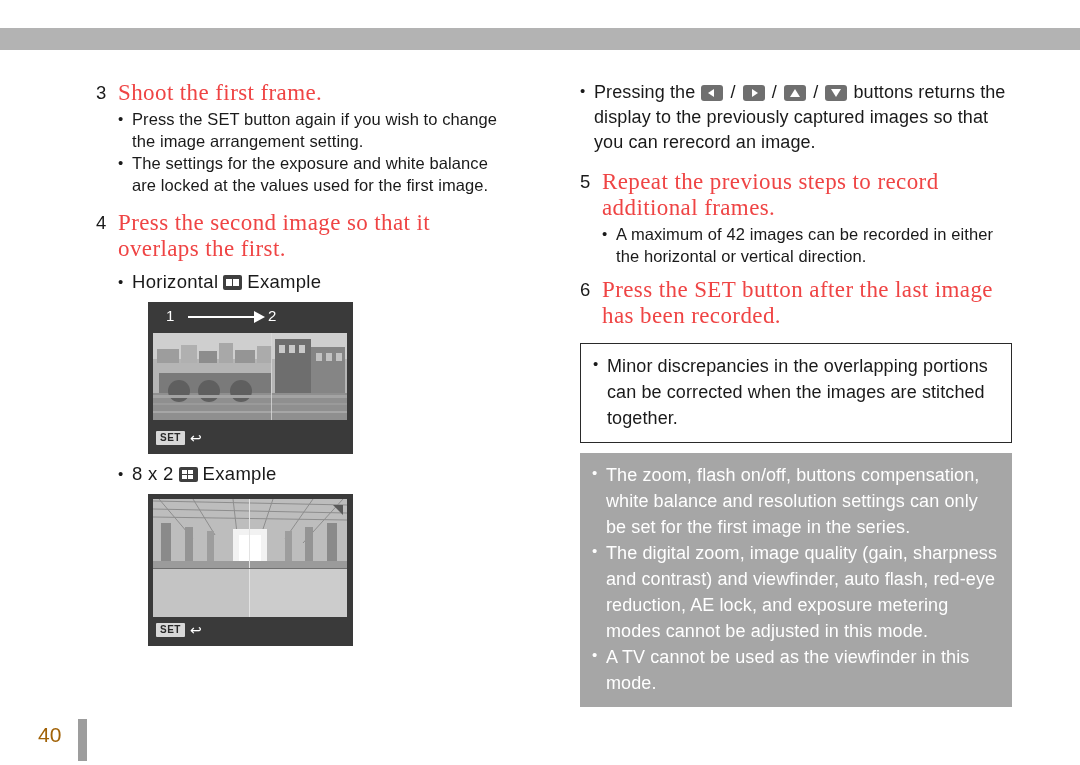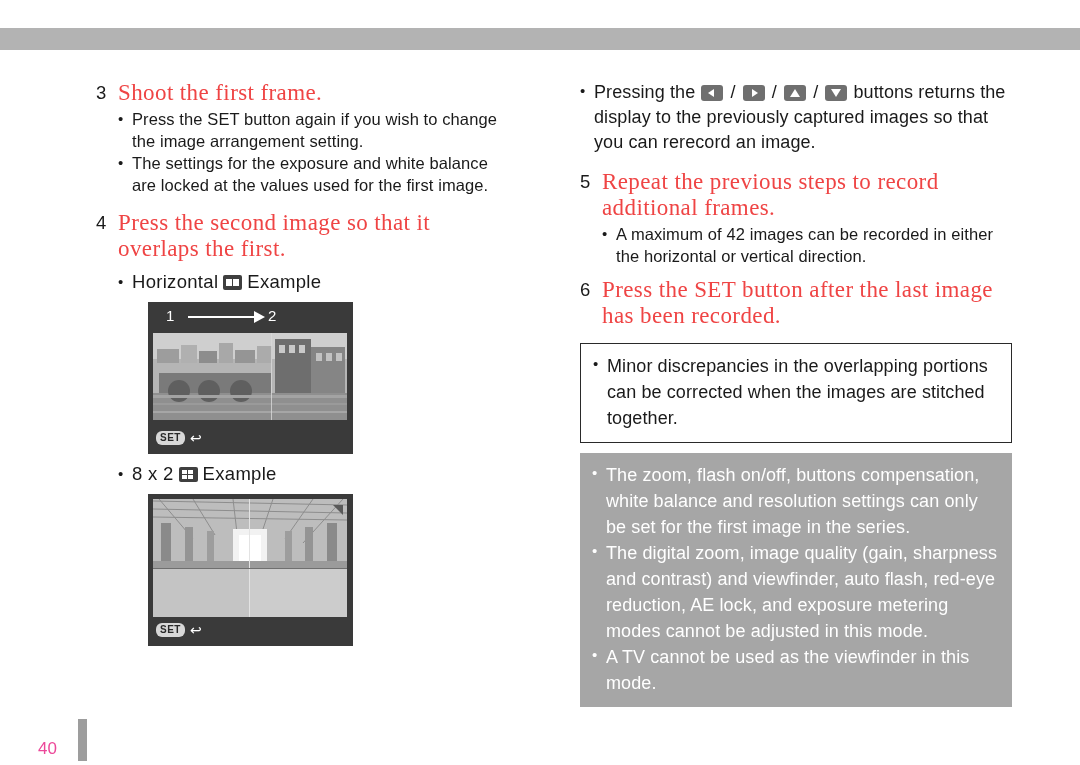--- a/index.html
+++ b/index.html
@@ -144,21 +144,21 @@
     overflow: hidden;
     background: #9a9a9a;
   }
   .set-badge {
     position: absolute; left: 8px; bottom: 8px;
     display: flex; align-items: center;
   }
   .set-pill {
     background: #d8d8d8; color: #2a2a2a;
     font-size: 10px; font-weight: bold;
-    border-radius: 6px;
+    border-radius: 1px;
     padding: 1px 4px 2px 4px;
     letter-spacing: 0.5px;
     font-family: "Liberation Sans", sans-serif;
   }
   .ret-arrow { color: #ffffff; font-size: 14px; margin-left: 5px; }
 
   .fig-g { width: 205px; height: 152px; }
   .photo-g {
     position: absolute; left: 5px; top: 5px; width: 194px; height: 118px;
     overflow: hidden; background: #b9b9b9;
@@ -179,22 +179,22 @@
   .box-outline .bullet { font-size: 18px; line-height: 26px; }
   .box-gray .bullet { font-size: 18px; line-height: 26px; color: #ffffff; }
 
   
   .footer {
     position: absolute;
     left: 0; bottom: 0;
     width: 1080px; height: 46px;
   }
   .pg-num {
-    position: absolute; left: 38px; top: 20px;
-    font-size: 17px; color: #ec4899;
+    position: absolute; left: 38px; top: 4px;
+    font-size: 21px; color: #a16207;
   }
   .pg-bar {
     position: absolute; left: 78px; top: 0px;
     width: 9px; height: 42px; background: #9d9d9d;
   }
 </style>
 </head>
 <body>
 
 <div class="top-band"></div>

